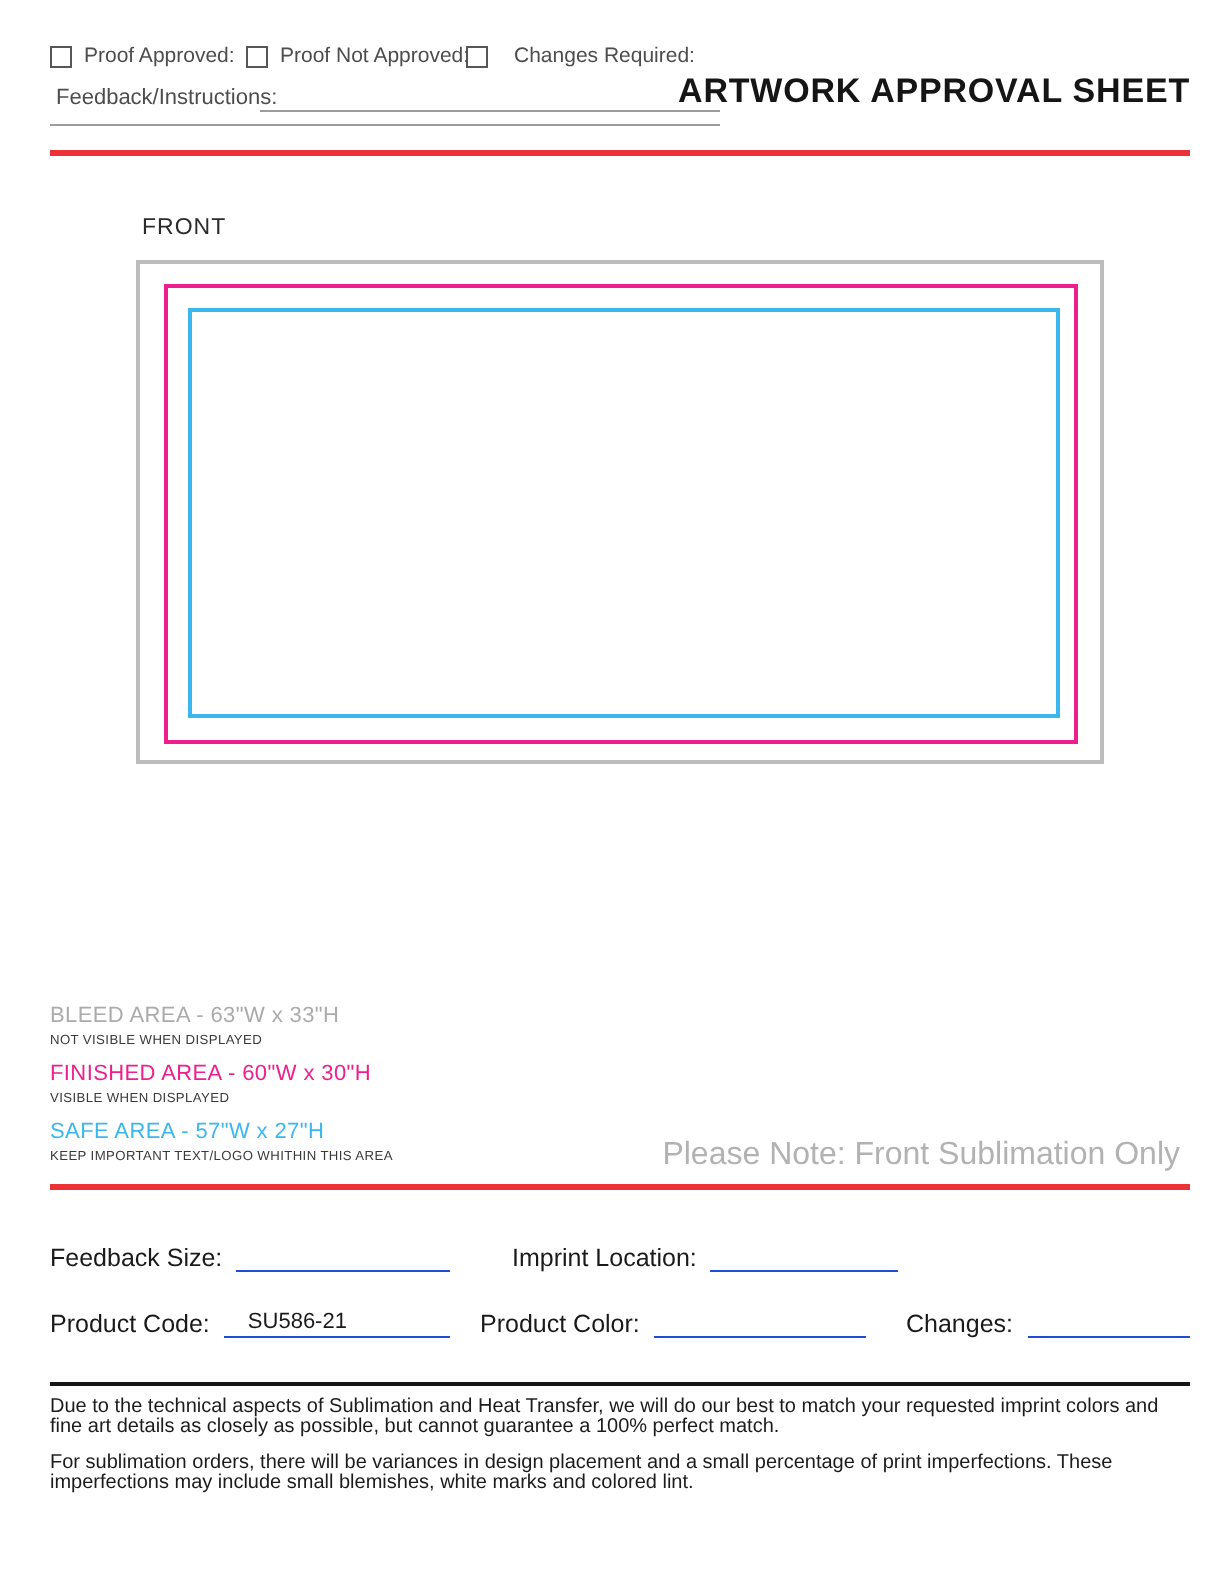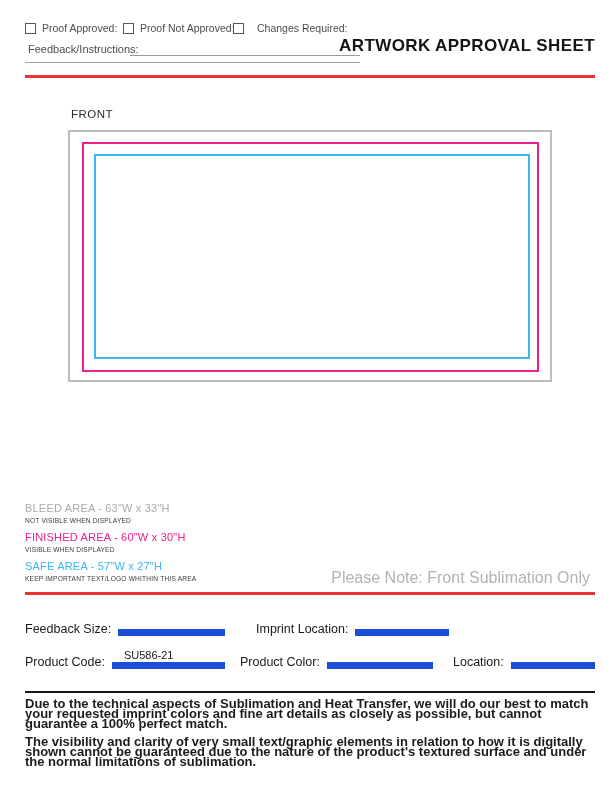--- a/index.html
+++ b/index.html
@@ -40,25 +40,25 @@
   .legend-title{font-size:11px;letter-spacing:0.2px;white-space:nowrap;}
   .legend-sub{font-size:6.6px;letter-spacing:0.2px;color:#3a3a3a;white-space:nowrap;}
   .t-gray{color:var(--legend_gray);}
   .t-magenta{color:var(--finished_magenta);}
   .t-cyan{color:var(--safe_cyan);}
   .please-note{font-size:16px;color:var(--note_gray);white-space:nowrap;}
 
   
   .form-cell{display:flex;align-items:flex-end;height:17px;}
   .form-label{font-size:12.5px;color:var(--ink);white-space:nowrap;line-height:1;padding-bottom:1px;}
-  .form-line{flex:1;margin-left:7px;border-bottom:7px solid #1d4ed8;position:relative;height:100%;}
+  .form-line{flex:1;margin-left:7px;border-bottom:1px solid #1d4ed8;position:relative;height:100%;}
   .form-value{position:absolute;left:12px;bottom:1px;font-size:11px;color:var(--ink);white-space:nowrap;}
 
   
-  .disclaimer p{font-size:13px;line-height:9.9px;color:#1c1c1c;margin-bottom:8px;font-weight:bold;}
+  .disclaimer p{font-size:10px;line-height:9.9px;color:#1c1c1c;margin-bottom:8px;}
 </style>
 </head>
 <body>
 
 <div class="page">
 
   <div class="abs cb-group" style="left:25px;top:22px;">
     <span class="cb-box"></span>
     <span class="cb-label">Proof Approved:</span>
   </div>
@@ -119,26 +119,26 @@
         <span class="form-value">SU586-21</span>
       </span>
   </div>
   <div class="abs form-cell" style="left:240px;top:652px;width:193px;">
     <span class="form-label">Product Color:</span>
     <span class="form-line">
         <span class="form-value"></span>
       </span>
   </div>
   <div class="abs form-cell" style="left:453px;top:652px;width:142px;">
-    <span class="form-label">Location:</span>
+    <span class="form-label">Changes:</span>
     <span class="form-line">
         <span class="form-value"></span>
       </span>
   </div>
 
   <div class="abs rule-black" style="left:25px;right:17px;top:691px;"></div>
 
   <div class="abs disclaimer" style="left:25px;right:17px;top:699px;">
     <p>Due to the technical aspects of Sublimation and Heat Transfer, we will do our best to match your requested imprint colors and fine art details as closely as possible, but cannot guarantee a 100% perfect match.</p>
-    <p>The visibility and clarity of very small text/graphic elements in relation to how it is digitally shown cannot be guaranteed due to the nature of the product's textured surface and under the normal limitations of sublimation.</p>
+    <p>For sublimation orders, there will be variances in design placement and a small percentage of print imperfections. These imperfections may include small blemishes, white marks and colored lint.</p>
   </div>
 
 </div>
 
 </body></html>

